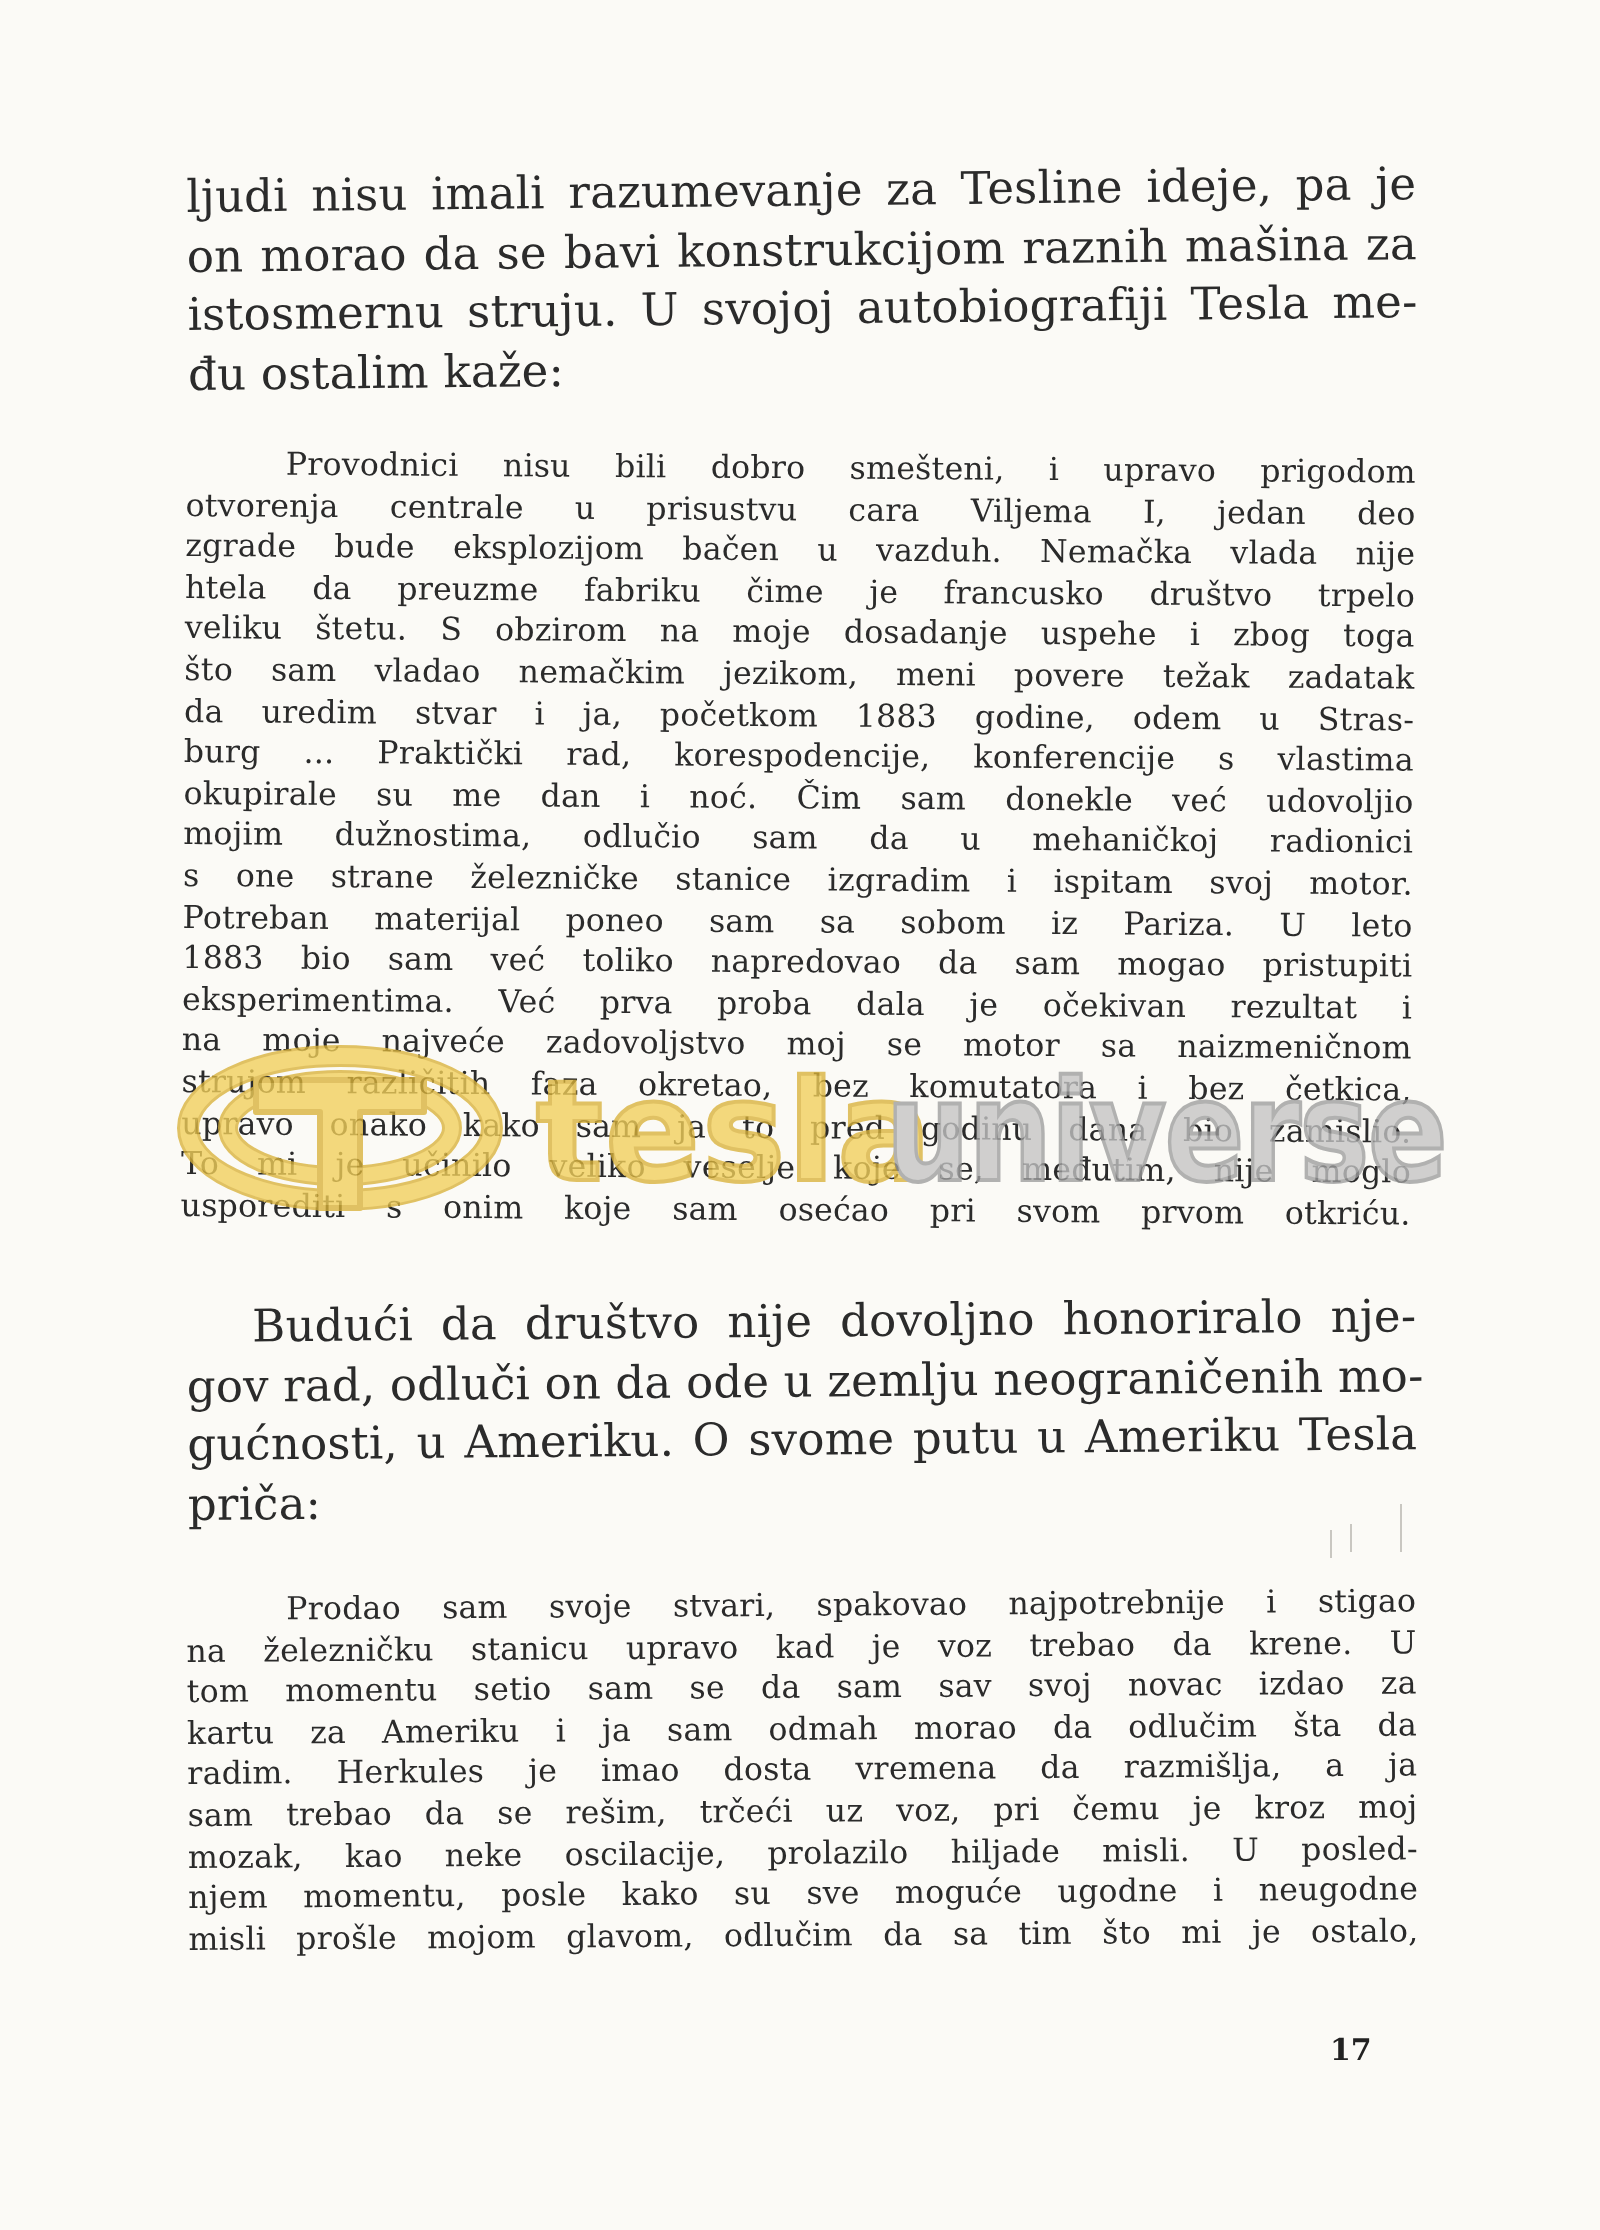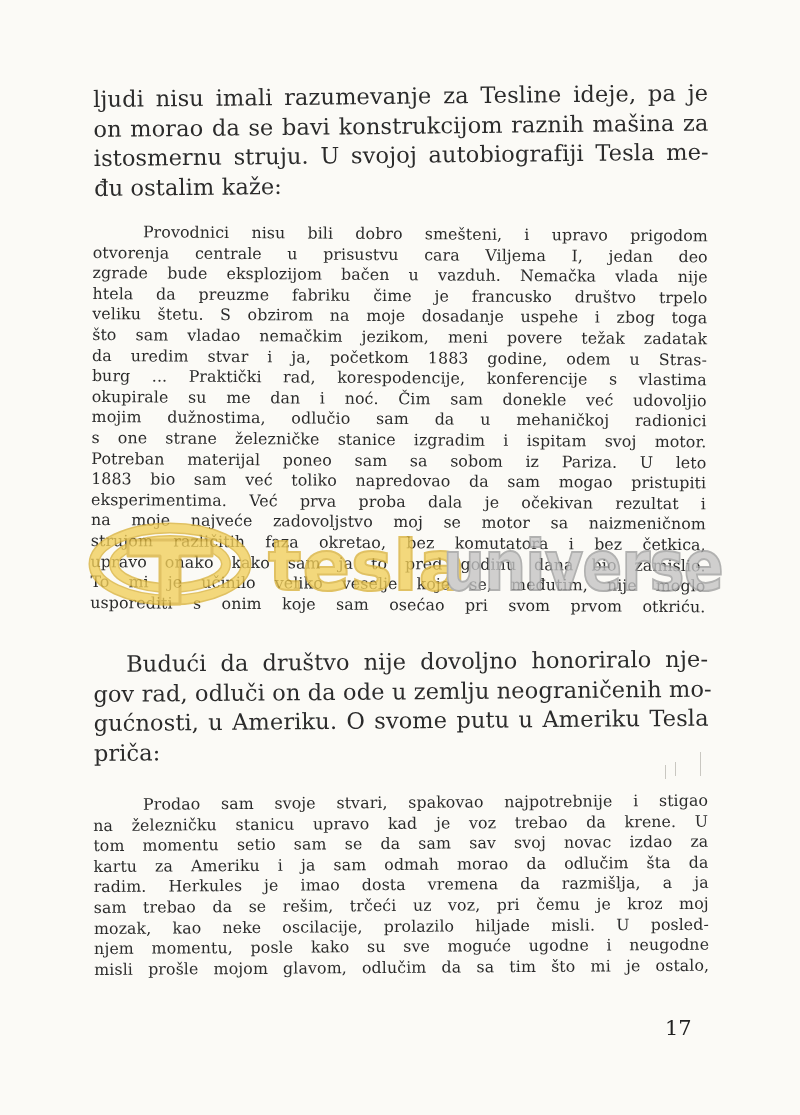--- a/index.html
+++ b/index.html
@@ -18,21 +18,21 @@
   .justify { text-align: justify; text-align-last: justify; }
   .last { text-align: left; text-align-last: left; }
   .indent { padding-left: 50px; }
   .indent-large { padding-left: 33px; }
   #intro { top: 85px; transform: rotate(-0.6deg); transform-origin: left top; }
   #quote1 { top: 222px; transform: rotate(0.4deg); transform-origin: left top; }
   #para2 { top: 650px; transform: rotate(-0.5deg); transform-origin: left top; }
   #quote2 { top: 795px; transform: rotate(-0.4deg); transform-origin: left top; }
   #page-number {
     position: absolute; left: 665px; top: 1016px;
-    font-size: 21px; font-weight: normal; color: #222;
+    font-size: 15px; font-weight: bold; color: #222;
     font-family: "DejaVu Serif", serif;
   }
   #watermark {
     position: absolute; left: 88px; top: 520px; width: 640px; height: 88px;
     opacity: 0.78; pointer-events: none;
   }
   .specks { position: absolute; width: 1px; height: 14px; background: #c9c7c1; }
 </style>
 </head>
 <body>

